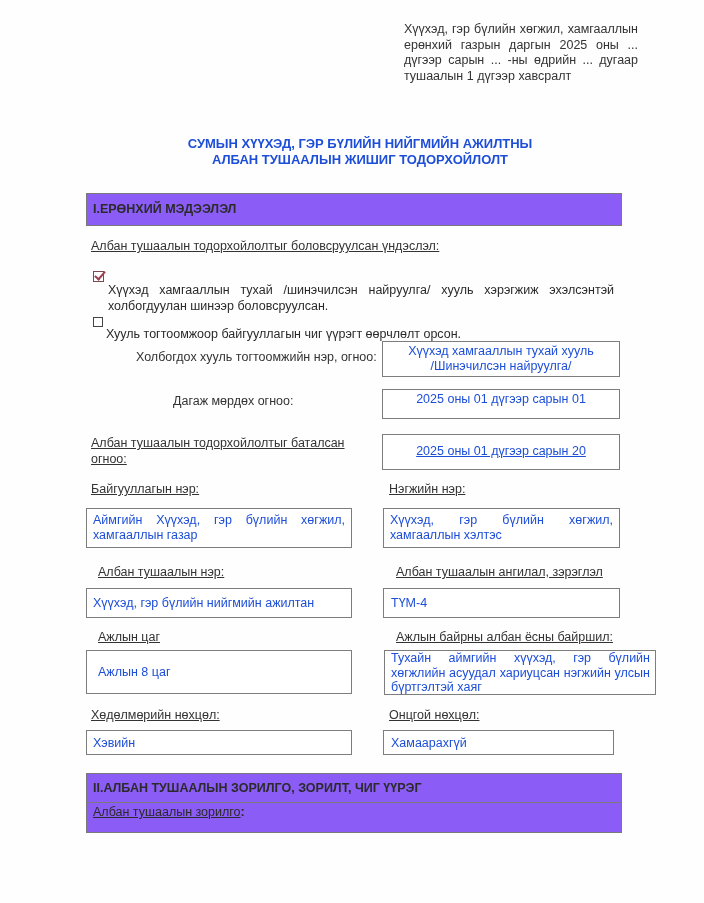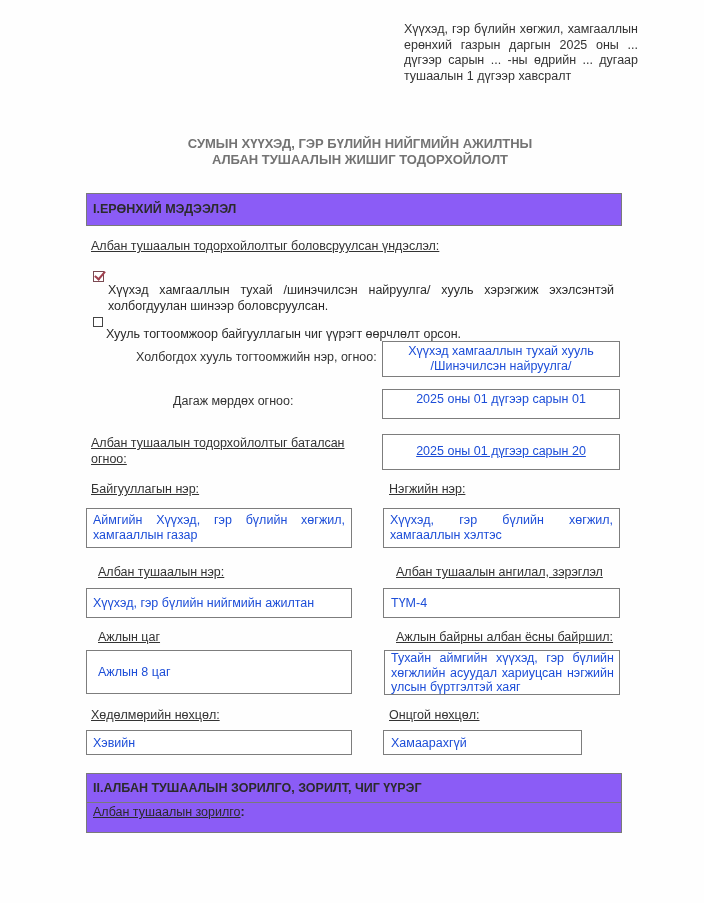--- a/index.html
+++ b/index.html
@@ -7,21 +7,21 @@
     width: 704px; height: 903px; background: #fefefe; position: relative; overflow: hidden;
     font-family: "Liberation Sans", sans-serif; color: #2a2a2a; font-size: 12.5px;
   }
   .abs { position: absolute; }
   .annex {
     left: 404px; top: 22px; width: 234px; font-size: 12.5px; line-height: 15.5px;
     text-align: justify; text-align-last: left; color: #333;
   }
   .title {
     left: 150px; top: 136px; width: 420px; text-align: center; font-weight: bold;
-    font-size: 13px; line-height: 16px; color: #737373;
+    font-size: 13px; line-height: 16px; color: #1d4ed8;
   }
   .section-box {
     left: 86px; width: 534px; border: 1px solid #7a7a7a; background: #8b5cf6;
   }
   .section-head {
     font-weight: bold; font-size: 12.5px; padding: 0 6px; color: #2b2b2b;
   }
   .u { text-decoration: underline; }
   .label { color: #333; }
   .box {
@@ -100,31 +100,31 @@
 <div class="abs box" style="left:383px;top:588px;width:237px;height:30px;line-height:28px;padding-left:7px;">
   <span>ТҮМ-4</span>
 </div>
 
 <div class="abs label u" style="left:98px;top:630px;">Ажлын цаг</div>
 <div class="abs label u" style="left:396px;top:630px;">Ажлын байрны албан ёсны байршил:</div>
 
 <div class="abs box" style="left:86px;top:650px;width:266px;height:44px;line-height:42px;padding-left:11px;">
   <span>Ажлын 8 цаг</span>
 </div>
-<div class="abs box justify" style="left:384px;top:650px;width:236px;height:45px;padding:0 5px 0 6px;line-height:14.5px;">
+<div class="abs box justify" style="left:384px;top:650px;width:272px;height:45px;padding:0 5px 0 6px;line-height:14.5px;">
   <span>Тухайн аймгийн хүүхэд, гэр бүлийн хөгжлийн асуудал хариуцсан нэгжийн улсын бүртгэлтэй хаяг</span>
 </div>
 
 <div class="abs label u" style="left:91px;top:708px;">Хөдөлмөрийн нөхцөл:</div>
 <div class="abs label u" style="left:389px;top:708px;">Онцгой нөхцөл:</div>
 
 <div class="abs box" style="left:86px;top:730px;width:266px;height:25px;line-height:24px;padding-left:6px;">
   <span>Хэвийн</span>
 </div>
-<div class="abs box" style="left:383px;top:730px;width:199px;height:25px;line-height:24px;padding-left:7px;">
+<div class="abs box" style="left:383px;top:730px;width:231px;height:25px;line-height:24px;padding-left:7px;">
   <span>Хамаарахгүй</span>
 </div>
 
 <div class="abs section-box" style="top:773px;height:58px;">
   <div class="section-head" style="height:28px;line-height:28px;border-bottom:1px solid #7a7a7a;">II.АЛБАН ТУШААЛЫН ЗОРИЛГО, ЗОРИЛТ, ЧИГ ҮҮРЭГ</div>
   <div style="padding:2px 6px;">
     <span class="u">Албан тушаалын зорилго</span><span style="font-weight:bold;">:</span>
   </div>
 </div>
 

